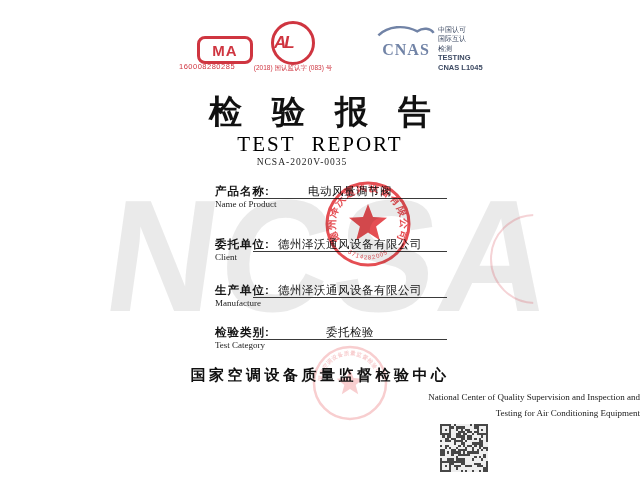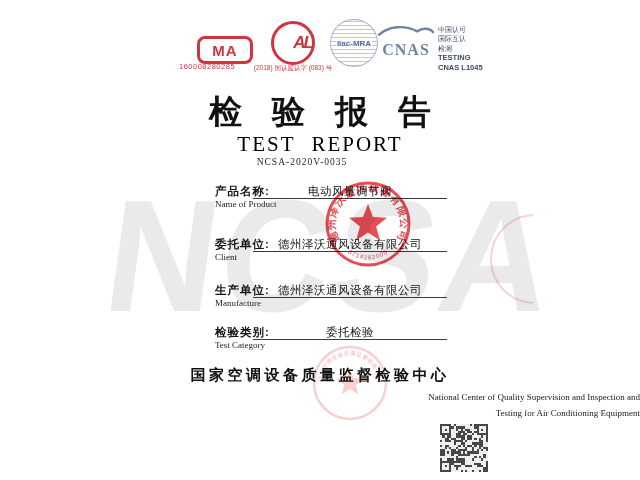--- a/index.html
+++ b/index.html
@@ -10,21 +10,21 @@
   .watermark{left:108px;top:168px;font-size:152px;font-weight:bold;
     color:rgba(178,178,178,0.28);letter-spacing:4px;transform:skewX(-8deg) scaleY(1.05);
     z-index:0;white-space:nowrap;font-family:"Liberation Sans",sans-serif;}
   
   .cma-box{left:197px;top:36px;width:50px;height:22px;border:3px solid #cf3540;
     border-radius:8px;display:flex;align-items:center;justify-content:center;z-index:2;}
   .cma-box span{font-size:15px;font-weight:bold;color:#cf3540;letter-spacing:1px;}
   .cma-number{left:179px;top:62px;width:88px;font-size:7.5px;
     color:#cf3540;letter-spacing:.5px;z-index:2;}
   .cal-circle{left:271px;top:21px;width:38px;height:38px;border:3px solid #cf3540;
-    border-radius:50%;display:flex;align-items:center;justify-content:flex-end;z-index:2;}
+    border-radius:50%;display:flex;align-items:center;justify-content:flex-start;z-index:2;}
   .cal-circle span{font-size:17px;font-weight:bold;font-style:italic;color:#cf3540;letter-spacing:-2px;}
   .cal-caption{left:238px;top:64px;width:110px;text-align:center;font-size:6.5px;
     color:#cf3540;z-index:2;}
   .ilac-globe{left:330px;top:19px;width:46px;height:46px;border-radius:50%;
     border:1px solid rgba(130,148,185,.65);z-index:2;
     background:repeating-linear-gradient(0deg,rgba(130,148,185,.5) 0 1px,transparent 1px 4px);
     display:flex;align-items:center;justify-content:center;}
   .ilac-globe span{font-size:8px;font-weight:bold;color:#56699a;background:rgba(255,255,255,.65);
     padding:0 1px;letter-spacing:0;}
   .cnas-box{left:376px;top:23px;width:60px;z-index:2;text-align:center;}
@@ -76,23 +76,20 @@
   <div class="abs cma-box">
     <span>MA</span>
   </div>
   <div class="abs cma-number">160008280285</div>
 
   <div class="abs cal-circle">
     <span>AL</span>
   </div>
   <div class="abs cal-caption">(2018) 国认监认字 (083) 号</div>
 
-  <div class="abs ilac-globe">
-    <span>ilac-MRA</span>
-  </div>
 
   <div class="abs cnas-box">
     <svg width="60" height="13" viewBox="0 0 72 16">
       <path d="M2,14 C14,2 34,1 50,9 C57,4 66,5 70,11" stroke="#7183a6" stroke-width="3" fill="none"></path>
     </svg>
     <div class="cnas-label">CNAS</div>
   </div>
 
   <div class="abs acc-block">
     <div>中国认可</div>

